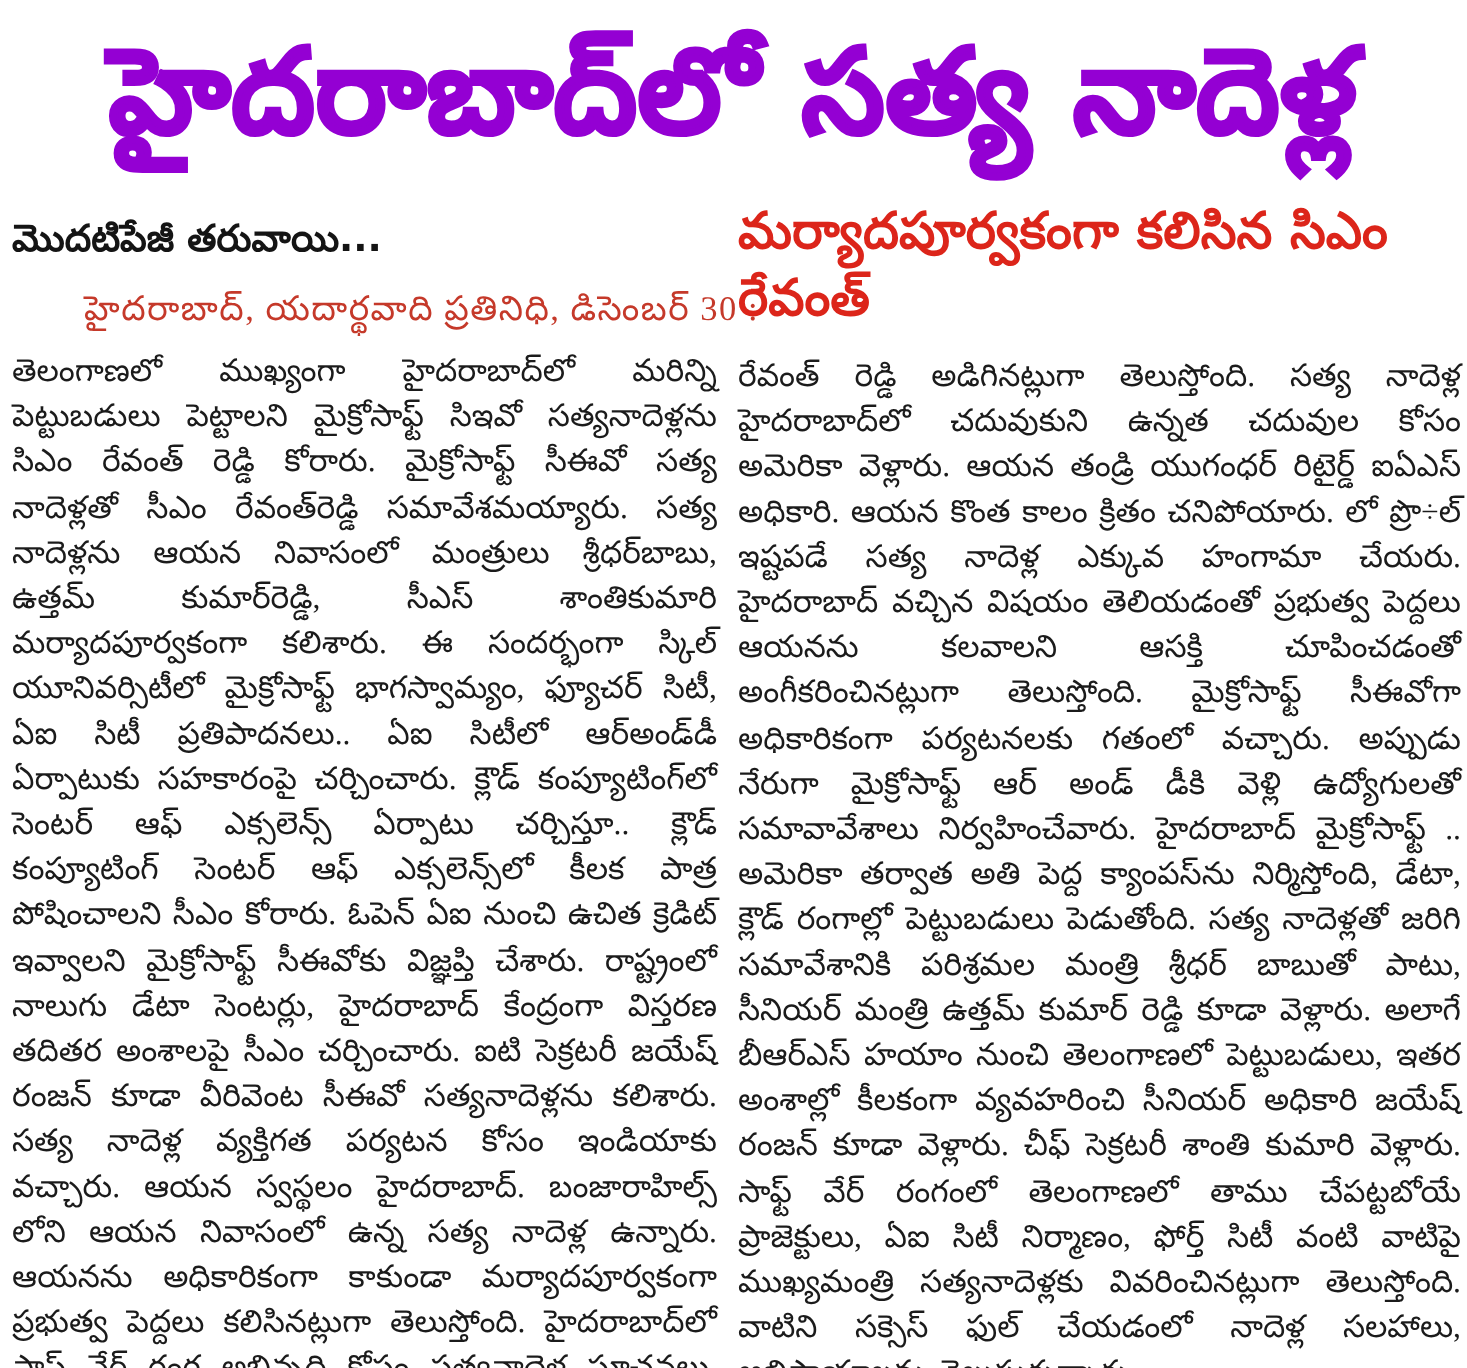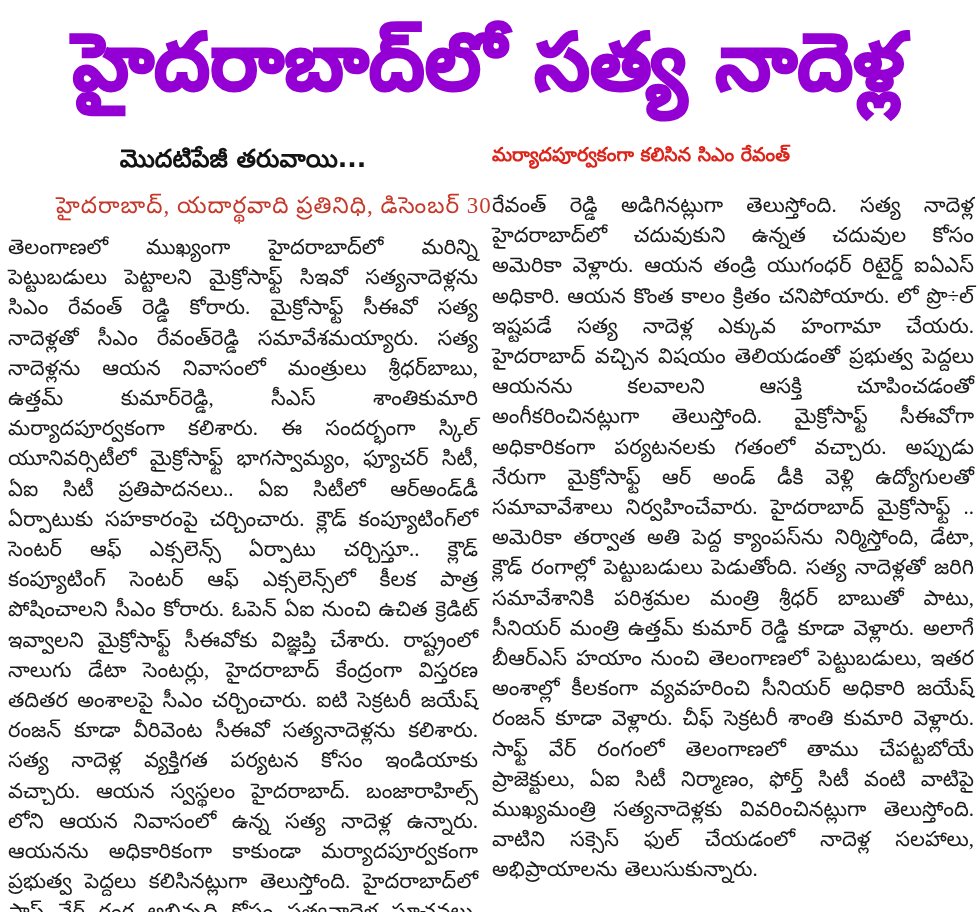--- a/index.html
+++ b/index.html
@@ -28,21 +28,21 @@
     font-size:78px;
     line-height:124px;
     letter-spacing:1px;
     -webkit-text-stroke:2.5px var(--headline-purple);
     white-space:nowrap;
   }
   .col{position:absolute;}
   .col-left{left:8px;top:142px;width:470px;}
   .col-right{left:492px;top:132px;width:482px;}
   .continuation{
-    text-align:center;
+    text-align:left;
     color:#141414;
     font-family:"DejaVu Sans", sans-serif;
     font-weight:700;
     font-size:25px;
     line-height:34px;
     margin-bottom:14px;
   }
   .dateline{
     color:var(--dateline-red);
     font-family:"Liberation Serif", serif;
@@ -50,21 +50,21 @@
     line-height:32px;
     letter-spacing:1px;
     margin-bottom:10px;
     white-space:nowrap;
     margin-left:48px;
   }
   .subheading{
     color:var(--subheading-red);
     font-family:"DejaVu Sans", sans-serif;
     font-weight:700;
-    font-size:19px;
+    font-size:34px;
     line-height:45px;
     margin-bottom:13px;
   }
   .body-text{
     color:var(--text-black);
     font-family:"Liberation Serif", serif;
     font-size:21px;
     line-height:30.2px;
     text-align:justify;
     word-spacing:2px;

